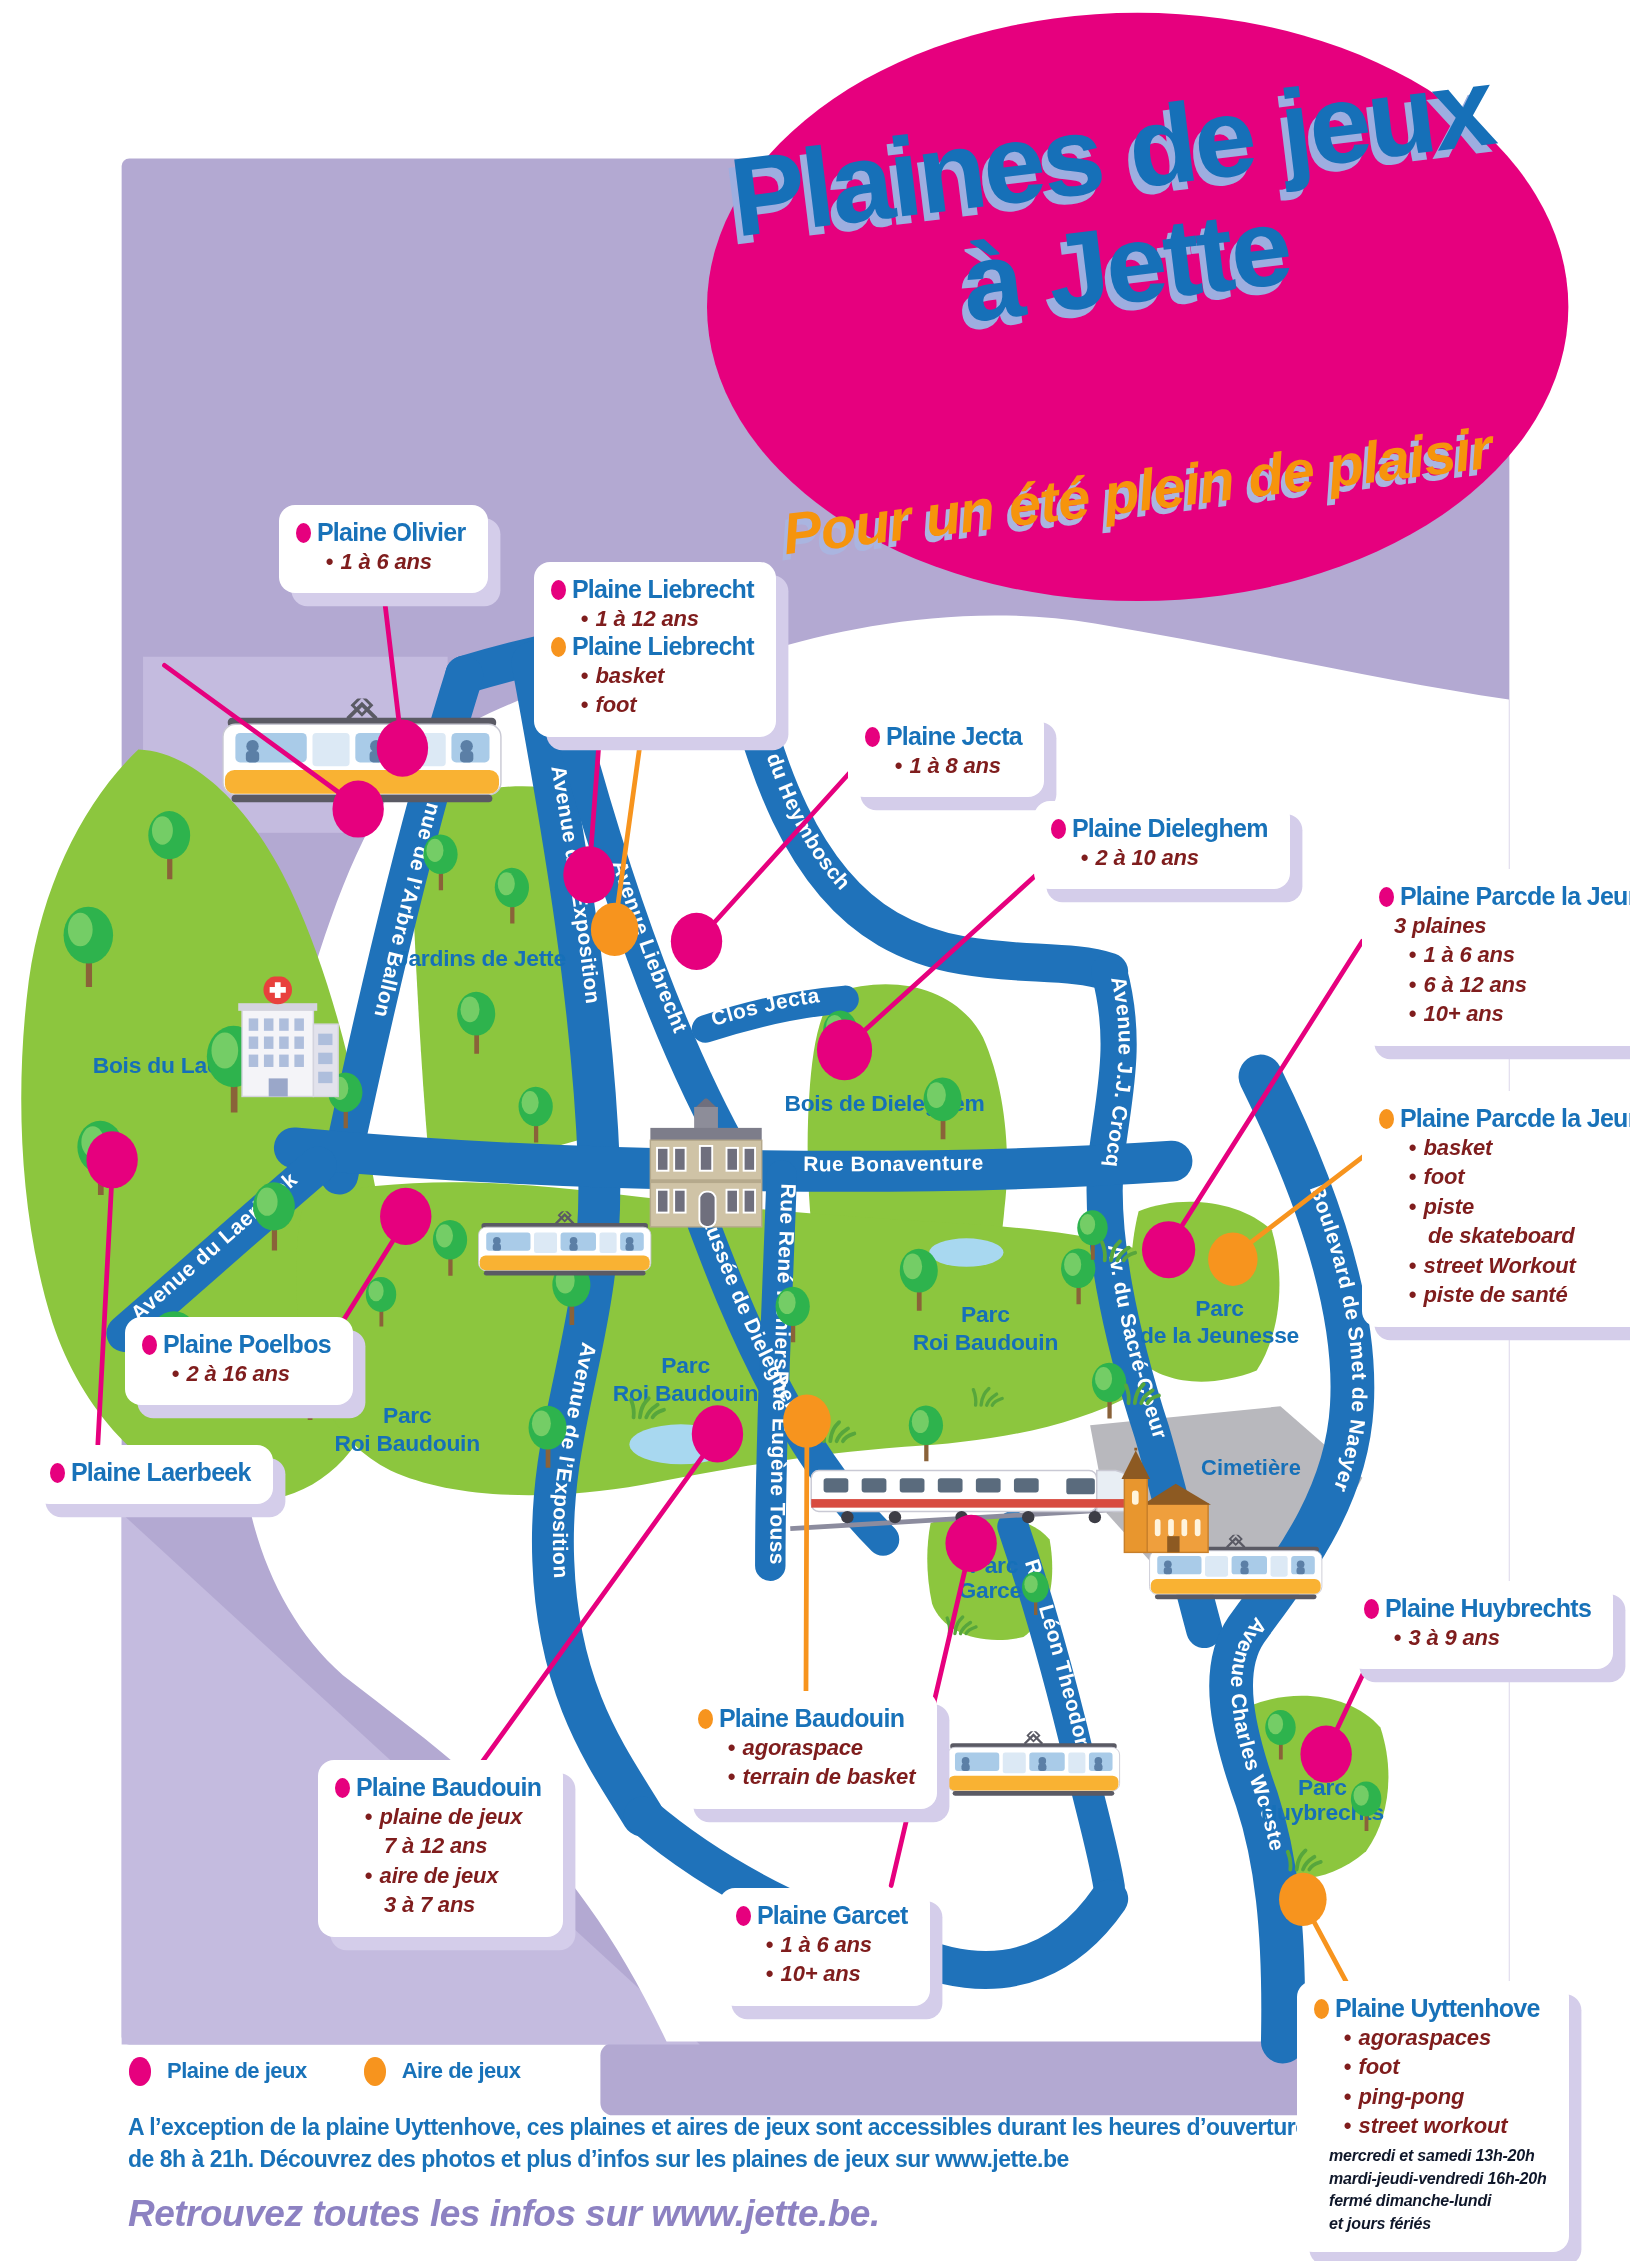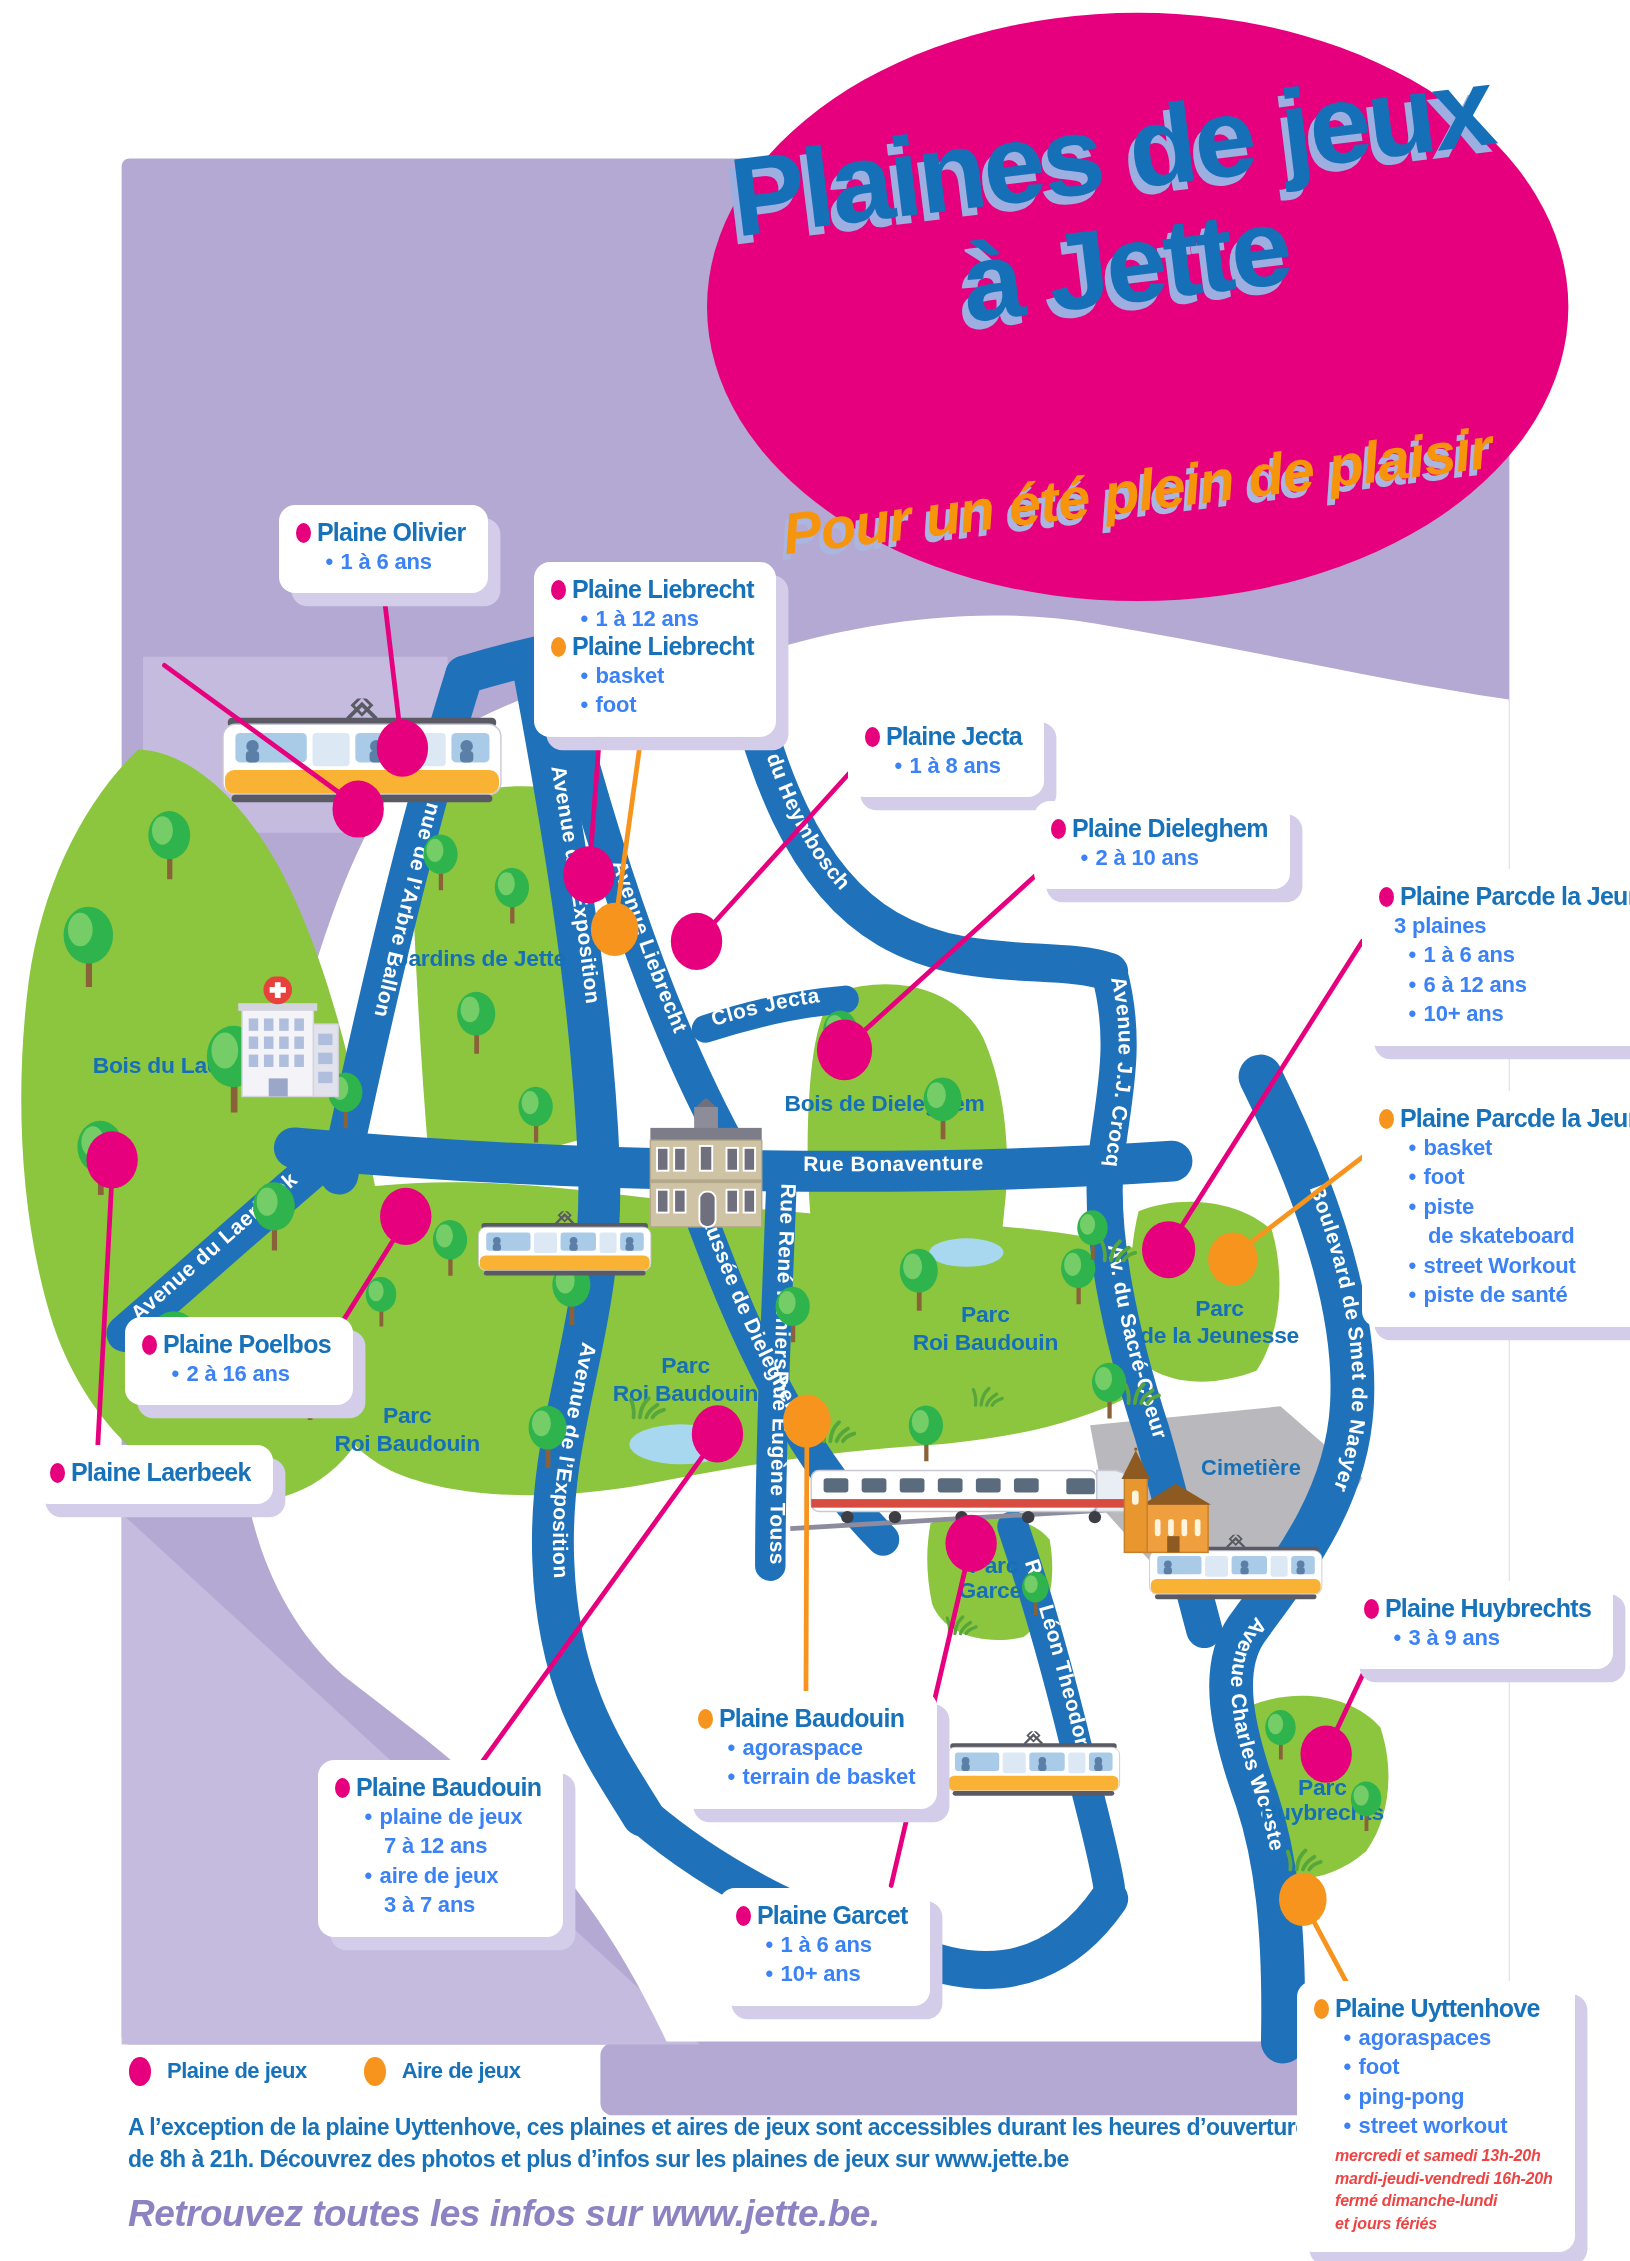--- a/index.html
+++ b/index.html
@@ -34,24 +34,24 @@
   .callout{
     position:absolute;background:#ffffff;border-radius:16px;
     box-shadow:12.4px 13.3px 0 0 #d4cdea;
     padding:14.3px 22px 17px 17px;z-index:30;white-space:nowrap;
   }
   .callout .t{display:flex;align-items:flex-start;}
   .callout .dot{width:15.2px;height:20px;border-radius:50%;margin-top:3.8px;margin-right:5.7px;flex:0 0 auto;}
   .dot.pink{background:#e6007e;} .dot.orange{background:#f7941e;}
   .callout .tl{color:#1872b9;font-weight:bold;font-size:25px;line-height:1.1;letter-spacing:-0.7px;}
   .callout .tlines{display:flex;flex-direction:row;}
-  .sub{color:#3b82f6;font-weight:bold;font-size:22px;line-height:1.34;margin-left:29.5px;letter-spacing:-0.2px;}
+  .sub{color:#7f1d1d;font-style:italic;font-weight:bold;font-size:22px;line-height:1.34;margin-left:29.5px;letter-spacing:-0.2px;}
   .sub.bullet::before{content:"•";margin-right:7.6px;}
   .sub.cont{margin-left:49px;}
-  .sched{color:#ef4444;font-style:italic;font-weight:bold;font-size:16px;line-height:1.4;margin-left:21px;letter-spacing:-0.2px;}
+  .sched{color:#0f172a;font-style:italic;font-weight:bold;font-size:16px;line-height:1.4;margin-left:15px;letter-spacing:-0.2px;}
   .sched.first{margin-top:4.8px;}
 
   
   .legend{position:absolute;left:129px;top:2057px;display:flex;align-items:center;z-index:25;}
   .legend .oval{width:22px;height:28.6px;border-radius:50%;margin-right:16px;}
   .legend .oval.pink{background:#e6007e;} .legend .oval.orange{background:#f7941e;}
   .legend .lab{color:#1872b9;font-weight:bold;font-size:22px;letter-spacing:-0.5px;margin-right:57px;}
   .footer{position:absolute;left:128px;top:2112px;z-index:25;color:#1872b9;font-weight:bold;font-size:23px;line-height:1.38;letter-spacing:-0.5px;white-space:nowrap;}
   .tagline{position:absolute;left:128px;top:2193px;z-index:25;color:#8d82c2;font-weight:bold;font-style:italic;font-size:37px;letter-spacing:-0.5px;}
 </style>

